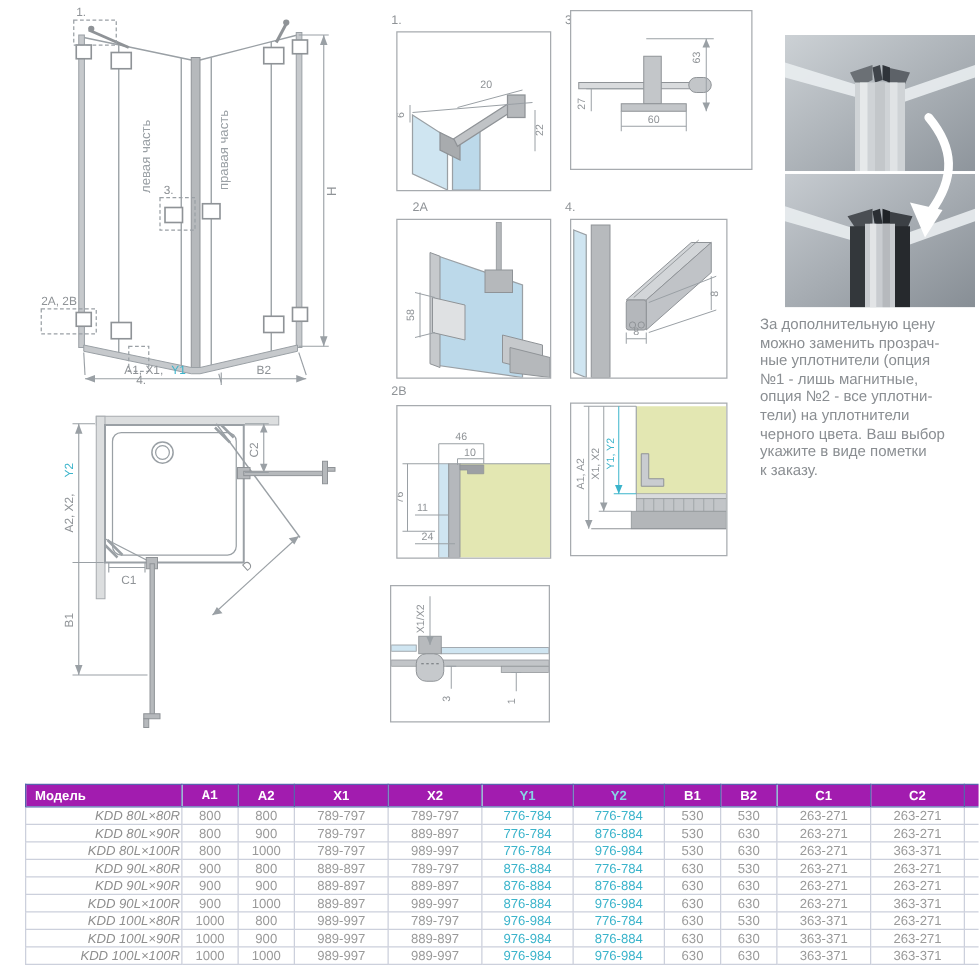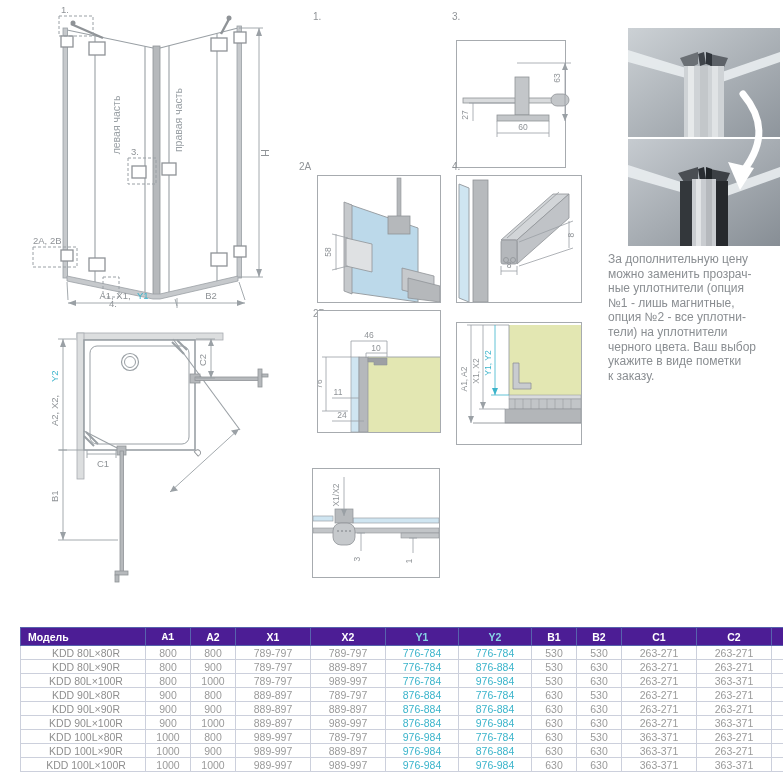--- a/index.html
+++ b/index.html
@@ -8,27 +8,27 @@
   svg{display:block;}
   svg text{font-family:"Liberation Sans",sans-serif;}
   .dwg{position:absolute;}
   .detail-box{position:absolute;border:1px solid #a7abaf;background:#fff;box-sizing:border-box;}
   .box-label{position:absolute;font-size:10px;color:#8f9397;}
   .photo{position:absolute;overflow:hidden;}
   .note{position:absolute;left:608px;top:252px;width:156px;font-size:12px;line-height:14.6px;
         color:#8a8e92;white-space:pre-line;}
   .spec-table{position:absolute;left:20px;top:627px;width:763px;border-collapse:collapse;
         table-layout:fixed;font-size:10.5px;color:#9a9a9a;}
-  .spec-table th{background:#4c1d95;color:#ffffff;font-weight:bold;font-size:10.5px;height:17px;
+  .spec-table th{background:#a21caf;color:#ffffff;font-weight:bold;font-size:10.5px;height:17px;
         border:1px solid #5763ad;padding:0 2px;text-align:center;overflow:hidden;}
   .spec-table th:first-child{text-align:left;padding-left:7px;}
   .spec-table th.accent-head{color:#87d5e5;}
   .spec-table td{height:13px;text-align:center;border:1px solid #ccd0dc;background:#fff;
         padding:0 1px;overflow:hidden;white-space:nowrap;}
-  .spec-table td.model{text-align:center;padding-left:7px;color:#8f8f8f;}
+  .spec-table td.model{text-align:right;padding-left:7px;color:#8f8f8f;font-style:italic;}
   .spec-table td.accent{color:#3bb4cb;}
 </style>
 </head>
 <body>
 
 <div class="stage">
 
   <svg class="dwg" style="left:25px;top:0px" width="260" height="325" viewBox="0 0 260 325">
     <g stroke="#9aa0a5" fill="none" stroke-width="1.1">
       <path d="M42,30 L128,48 M135,48 L213,28"></path>
@@ -157,23 +157,41 @@
       <polygon points="30,25 36,25 33,17" fill="#9aa0a5" stroke="none"></polygon>
       <line x1="29" y1="128" x2="37" y2="128"></line>
       <polygon points="30,210 36,210 33,218" fill="#9aa0a5" stroke="none"></polygon>
     </g>
     <text x="28" y="104" transform="rotate(-90 28 104)" font-size="9.5" fill="#8f9397">A2, X2,</text>
     <text x="28" y="60" transform="rotate(-90 28 60)" font-size="9.5" fill="#3bb4cb">Y2</text>
     <text x="28" y="180" transform="rotate(-90 28 180)" font-size="9.5" fill="#8f9397">B1</text>
   </svg>
 
   <span class="box-label" style="left:313px;top:11px">1.</span>
+  <div class="detail-box" style="left:317px;top:25px;width:124px;height:128px">
+    <svg width="122" height="126" viewBox="0 0 122 126">
+      <polygon points="12,66 40,84 40,126 12,113" fill="#cfe5f1" stroke="#9aa0a5"></polygon>
+      <polygon points="44,86 66,76 66,126 44,126" fill="#bcd9ea" stroke="#9aa0a5"></polygon>
+      <polygon points="34,80 50,88 50,102 34,94" fill="#a8abae" stroke="#8f9397"></polygon>
+      <polygon points="45,85 90,56 93,62 48,91" fill="#c0c3c6" stroke="#8f9397"></polygon>
+      <rect x="88" y="50" width="14" height="18" fill="#b5b8bb" stroke="#8f9397"></rect>
+      <g stroke="#9aa0a5" stroke-width="0.8">
+        <line x1="12" y1="64" x2="108" y2="56"></line>
+        <line x1="48" y1="60" x2="100" y2="46"></line>
+        <line x1="10" y1="58" x2="10" y2="72"></line>
+        <line x1="110" y1="62" x2="110" y2="95"></line>
+      </g>
+      <text x="71" y="44" text-anchor="middle" font-size="8.5" fill="#8f9397">20</text>
+      <text x="5" y="66" text-anchor="middle" transform="rotate(-90 5 66)" font-size="8.5" fill="#8f9397">6</text>
+      <text x="116" y="78" text-anchor="middle" transform="rotate(-90 116 78)" font-size="8.5" fill="#8f9397">22</text>
+    </svg>
+  </div>
 
   <span class="box-label" style="left:452px;top:11px">3.</span>
-  <div class="detail-box" style="left:456px;top:40px;width:110px;height:128px">
+  <div class="detail-box" style="left:456px;top:8px;width:146px;height:128px">
     <svg width="124" height="126" viewBox="0 0 124 126">
       <rect x="6" y="57" width="92" height="5" fill="#d9dbdd" stroke="#8f9397" stroke-width="0.8"></rect>
       <rect x="94" y="53" width="18" height="12" rx="6" fill="#c3c6c9" stroke="#8f9397" stroke-width="0.8"></rect>
       <rect x="58" y="36" width="14" height="38" fill="#c3c6c9" stroke="#8f9397" stroke-width="0.8"></rect>
       <rect x="40" y="74" width="52" height="6" fill="#c3c6c9" stroke="#8f9397" stroke-width="0.8"></rect>
       <g stroke="#9aa0a5" stroke-width="0.8">
         <line x1="60" y1="22" x2="114" y2="22"></line>
         <line x1="108" y1="22" x2="108" y2="80"></line>
         <polygon points="105,29 111,29 108,22" fill="#9aa0a5" stroke="none"></polygon>
         <polygon points="105,73 111,73 108,80" fill="#9aa0a5" stroke="none"></polygon>
@@ -182,21 +200,21 @@
         <line x1="40" y1="92" x2="92" y2="92"></line>
         <line x1="40" y1="80" x2="40" y2="96"></line>
           <line x1="92" y1="80" x2="92" y2="96"></line>
       </g>
       <text x="103" y="37" text-anchor="middle" transform="rotate(-90 103 37)" font-size="8.5" fill="#8f9397">63</text>
       <text x="11" y="74" text-anchor="middle" transform="rotate(-90 11 74)" font-size="8.5" fill="#8f9397">27</text>
       <text x="66" y="89" text-anchor="middle" font-size="8.5" fill="#8f9397">60</text>
     </svg>
   </div>
 
-  <span class="box-label" style="left:299px;top:161px">2A</span>
+  <span class="box-label" style="left:330px;top:161px">2A</span>
   <div class="detail-box" style="left:317px;top:175px;width:124px;height:128px">
     <svg width="122" height="126" viewBox="0 0 122 126">
       <polygon points="30,28 100,52 100,126 30,116" fill="#bcd9ea" stroke="#9aa0a5"></polygon>
       <polygon points="26,26 34,29 34,118 26,115" fill="#c6c9cc" stroke="#8f9397" stroke-width="0.8"></polygon>
       <rect x="79" y="2" width="4" height="42" fill="#b5b8bb" stroke="#8f9397" stroke-width="0.6"></rect>
       <rect x="70" y="40" width="22" height="18" fill="#b5b8bb" stroke="#8f9397" stroke-width="0.8"></rect>
       <polygon points="28,62 54,68 54,96 28,90" fill="#dfe1e3" stroke="#8f9397" stroke-width="0.8"></polygon>
       <polygon points="84,92 116,100 116,122 84,114" fill="#c6c9cc" stroke="#8f9397" stroke-width="0.8"></polygon>
       <polygon points="90,102 122,110 122,126 90,122" fill="#b5b8bb" stroke="#8f9397" stroke-width="0.8"></polygon>
       <g stroke="#9aa0a5" stroke-width="0.8">
@@ -226,21 +244,21 @@
         <line x1="44" y1="90" x2="44" y2="99"></line>
           <line x1="60" y1="90" x2="60" y2="99"></line>
         <line x1="44" y1="95" x2="60" y2="95"></line>
       </g>
       <text x="117" y="59" text-anchor="middle" transform="rotate(-90 117 59)" font-size="8.5" fill="#8f9397">8</text>
       <text x="52" y="92" text-anchor="middle" font-size="8.5" fill="#8f9397">8</text>
     </svg>
   </div>
 
   <span class="box-label" style="left:313px;top:308px">2B</span>
-  <div class="detail-box" style="left:317px;top:310px;width:124px;height:123px">
+  <div class="detail-box" style="left:317px;top:324px;width:124px;height:123px">
     <svg width="122" height="121" viewBox="0 0 122 121">
       <rect x="50" y="46" width="72" height="75" fill="#e3e7b2"></rect>
       <line x1="50" y1="46" x2="122" y2="46" stroke="#9aa0a5" stroke-width="0.9"></line>
       <rect x="33" y="46" width="8" height="75" fill="#cfe5f1" stroke="#9aa0a5" stroke-width="0.7"></rect>
       <rect x="41" y="46" width="9" height="75" fill="#b5b8bc" stroke="#8f9397" stroke-width="0.7"></rect>
       <path d="M50,47 h19 v7 h-13 v-3 h-6 z" fill="#9da0a4" stroke="#8f9397" stroke-width="0.6"></path>
       <g stroke="#9aa0a5" stroke-width="0.8">
         <line x1="33" y1="30" x2="33" y2="46"></line>
           <line x1="69" y1="30" x2="69" y2="46"></line>
           <line x1="48" y1="42" x2="48" y2="47"></line>

